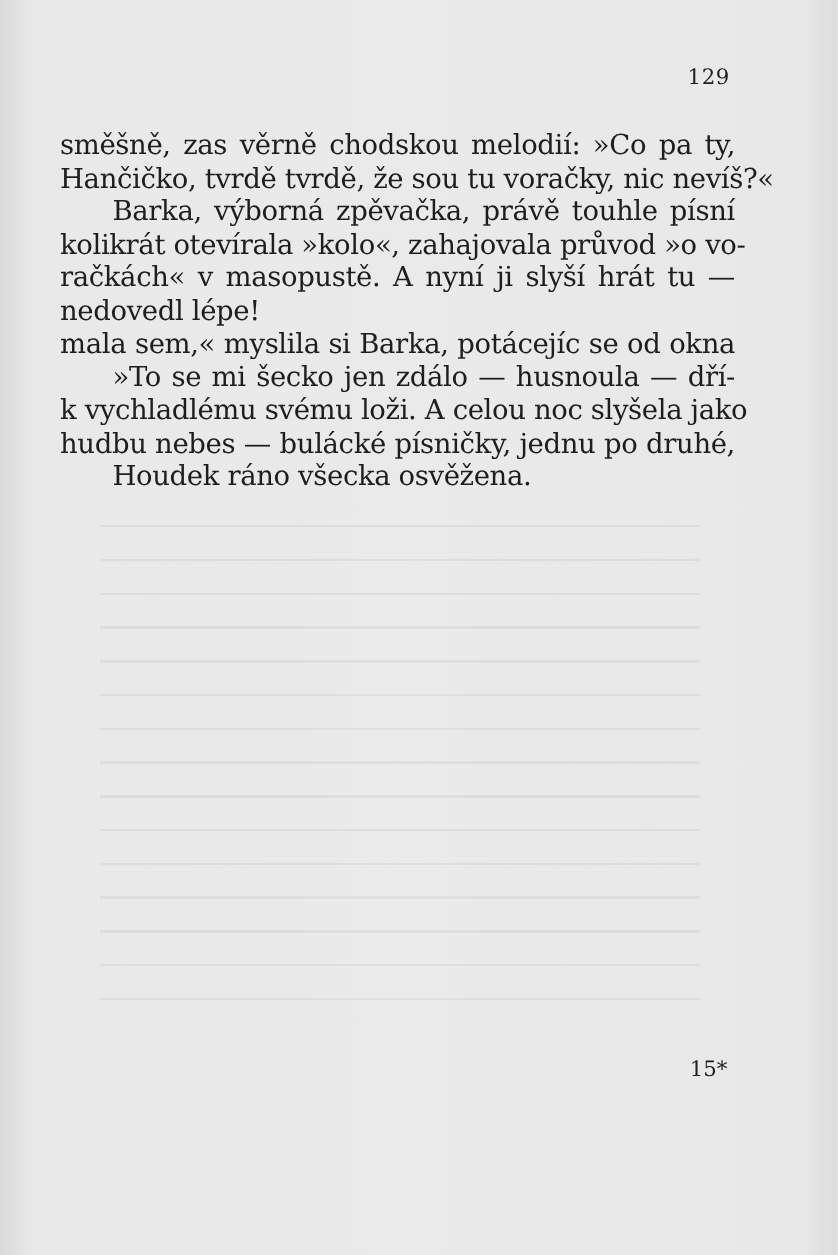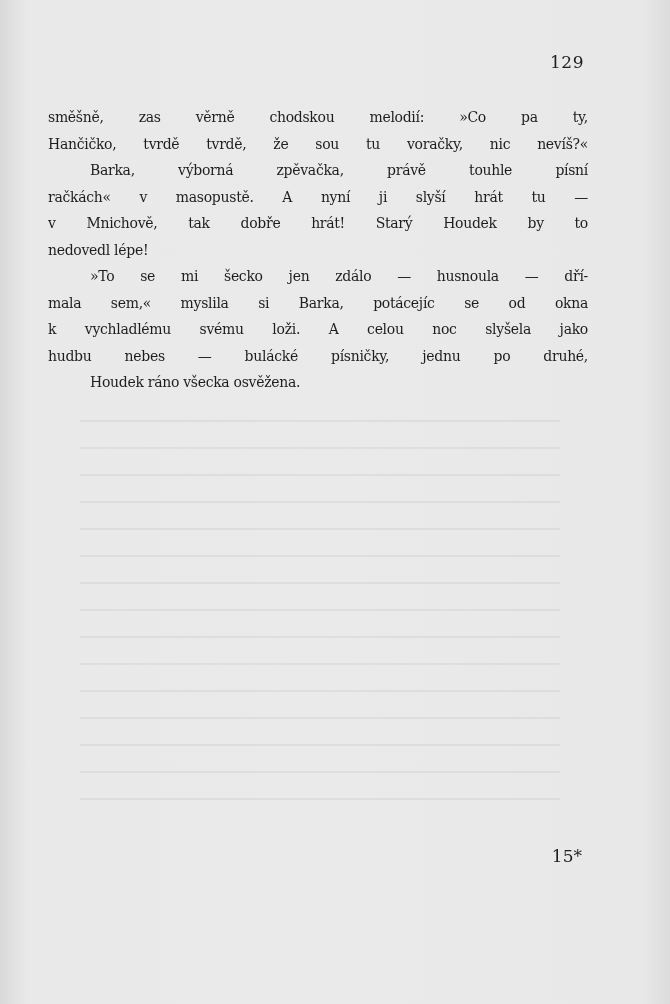--- a/index.html
+++ b/index.html
@@ -12,21 +12,21 @@
   .page {
     position: relative; width: 670px; height: 1004px;
     background: linear-gradient(90deg, #d9d9d9 0%, #e9e9e9 4%, #eaeaea 50%, #e8e8e8 96%, #dcdcdc 100%);
   }
   .page-number {
     position: absolute; top: 52px; right: 86px;
     font-size: 17px; letter-spacing: 0.5px;
   }
   .body-text {
     position: absolute; top: 104px; left: 48px; width: 540px;
-    font-size: 14px; line-height: 26.5px;
+    font-size: 22px; line-height: 26.5px;
     letter-spacing: -0.3px;
   }
   .line { display: block; white-space: nowrap; text-align: justify; text-align-last: justify; }
   .line.last { text-align-last: left; }
   .indent { padding-left: 42px; }
   .signature {
     position: absolute; top: 846px; right: 88px;
     font-size: 17px;
     margin-left: 41px;
   }
@@ -39,23 +39,23 @@
 </head>
 <body>
 
 <div class="page">
   <div class="bleed"></div>
   <div class="page-number">129</div>
   <div class="body-text">
     <span class="line">směšně, zas věrně chodskou melodií: »Co pa ty,</span>
     <span class="line">Hančičko, tvrdě tvrdě, že sou tu voračky, nic nevíš?«</span>
     <span class="line indent">Barka, výborná zpěvačka, právě touhle písní</span>
+    <span class="line">kolikrát otevírala »kolo«, zahajovala průvod »o vo-</span>
     <span class="line">račkách« v masopustě. A nyní ji slyší hrát tu —</span>
-    <span class="line">v Mnichově, tak dobře hrát! Starý Houdek by to</span>
     <span class="line last">nedovedl lépe!</span>
+    <span class="line">mala sem,« myslila si Barka, potácejíc se od okna</span>
     <span class="line indent">»To se mi šecko jen zdálo — husnoula — dří-</span>
-    <span class="line">mala sem,« myslila si Barka, potácejíc se od okna</span>
     <span class="line">k vychladlému svému loži. A celou noc slyšela jako</span>
     <span class="line">hudbu nebes — bulácké písničky, jednu po druhé,</span>
     <span class="line indent last">Houdek ráno všecka osvěžena.</span>
   </div>
   <div class="signature">15*</div>
 </div>
 
 </body></html>

